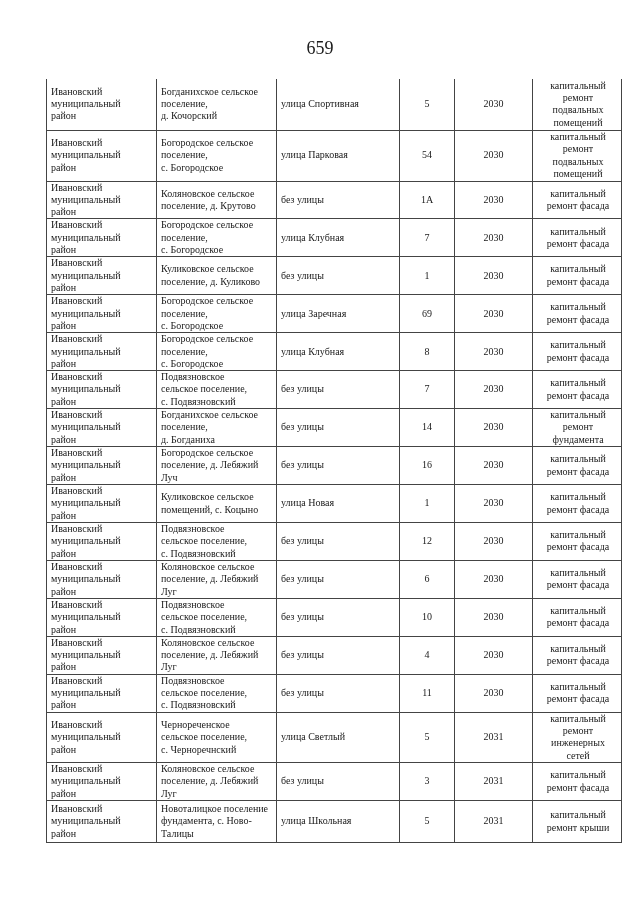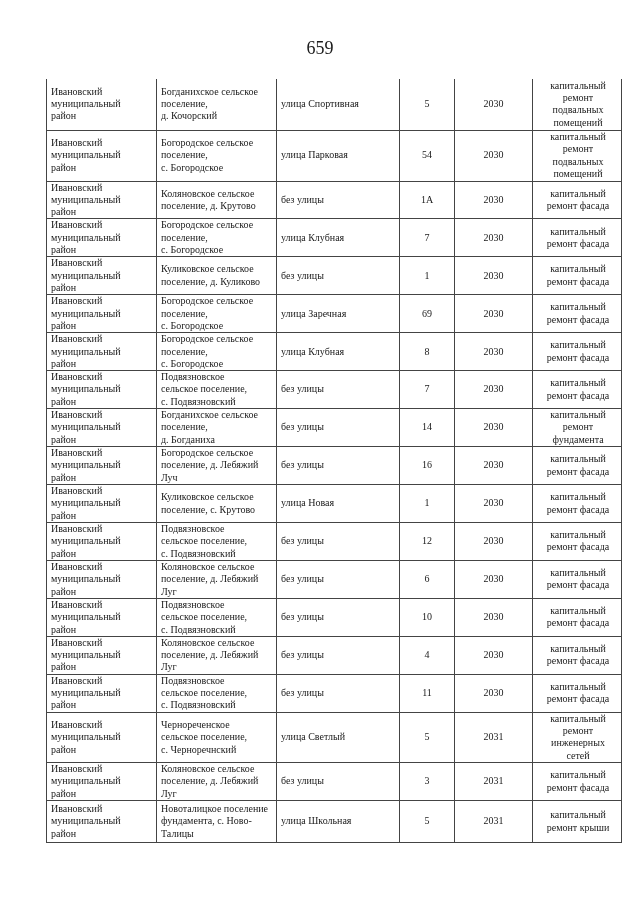--- a/index.html
+++ b/index.html
@@ -221,21 +221,21 @@
         </td>
       </tr>
       <tr style="height: 37px;">
         <td class="c-district">
           <span class="line">Ивановский</span>
           <span class="line">муниципальный</span>
           <span class="line">район</span>
         </td>
         <td class="c-settlement">
           <span class="line">Куликовское сельское</span>
-          <span class="line">поселение, с. Крутово</span>
+          <span class="line">помещений, с. Коцыно</span>
         </td>
         <td class="c-street">улица Новая</td>
         <td class="c-house">1</td>
         <td class="c-year">2030</td>
         <td class="c-work">
           <span class="line">капитальный</span>
           <span class="line">ремонт фасада</span>
         </td>
       </tr>
       <tr style="height: 38px;">

